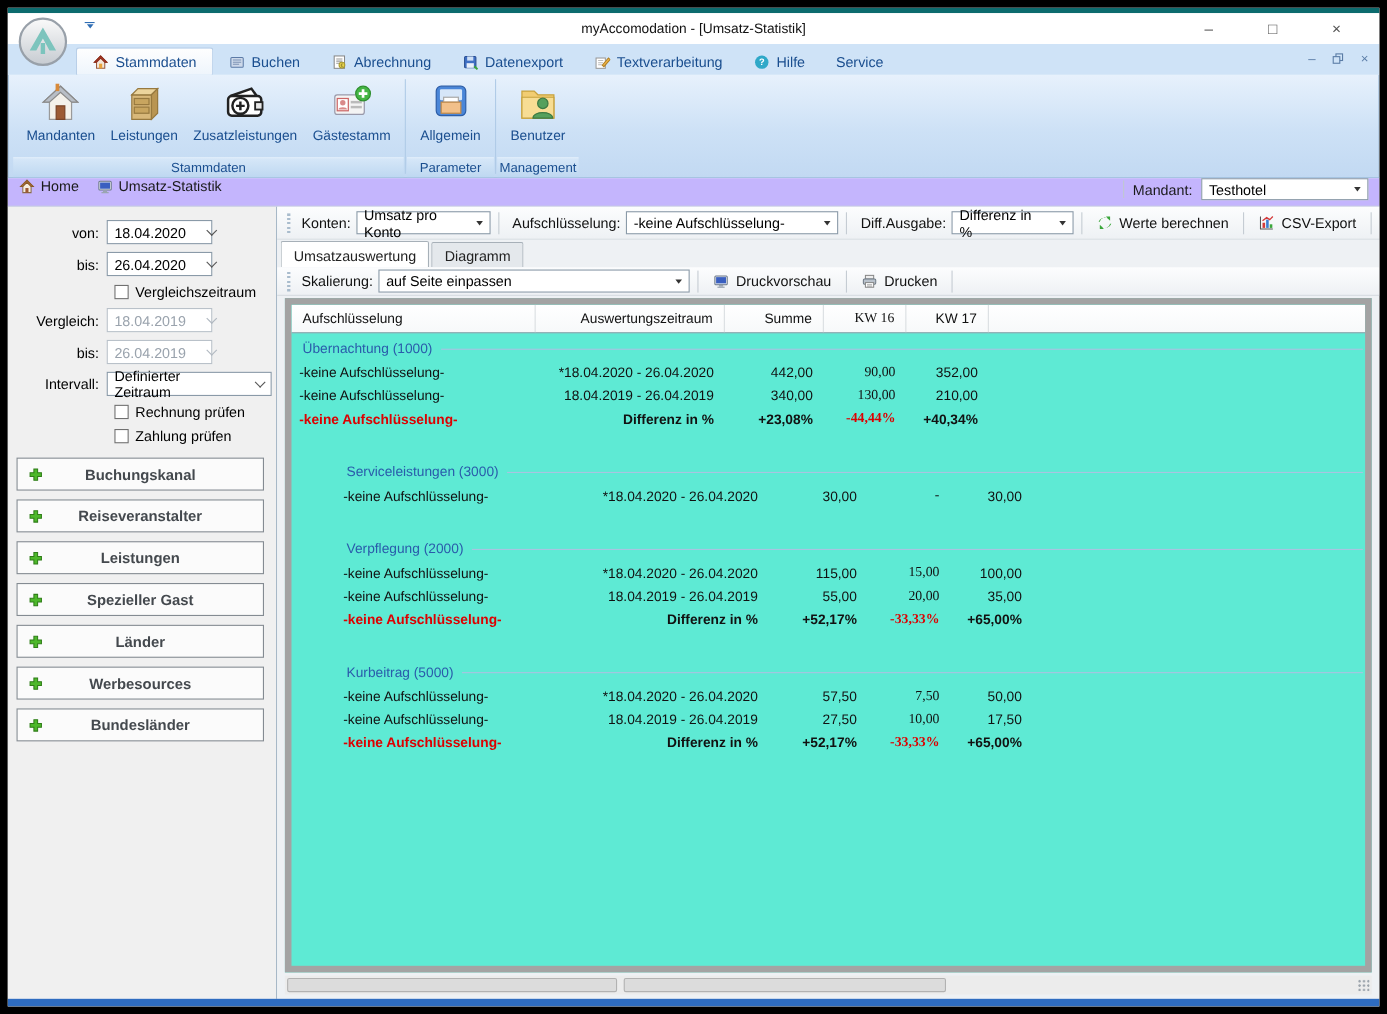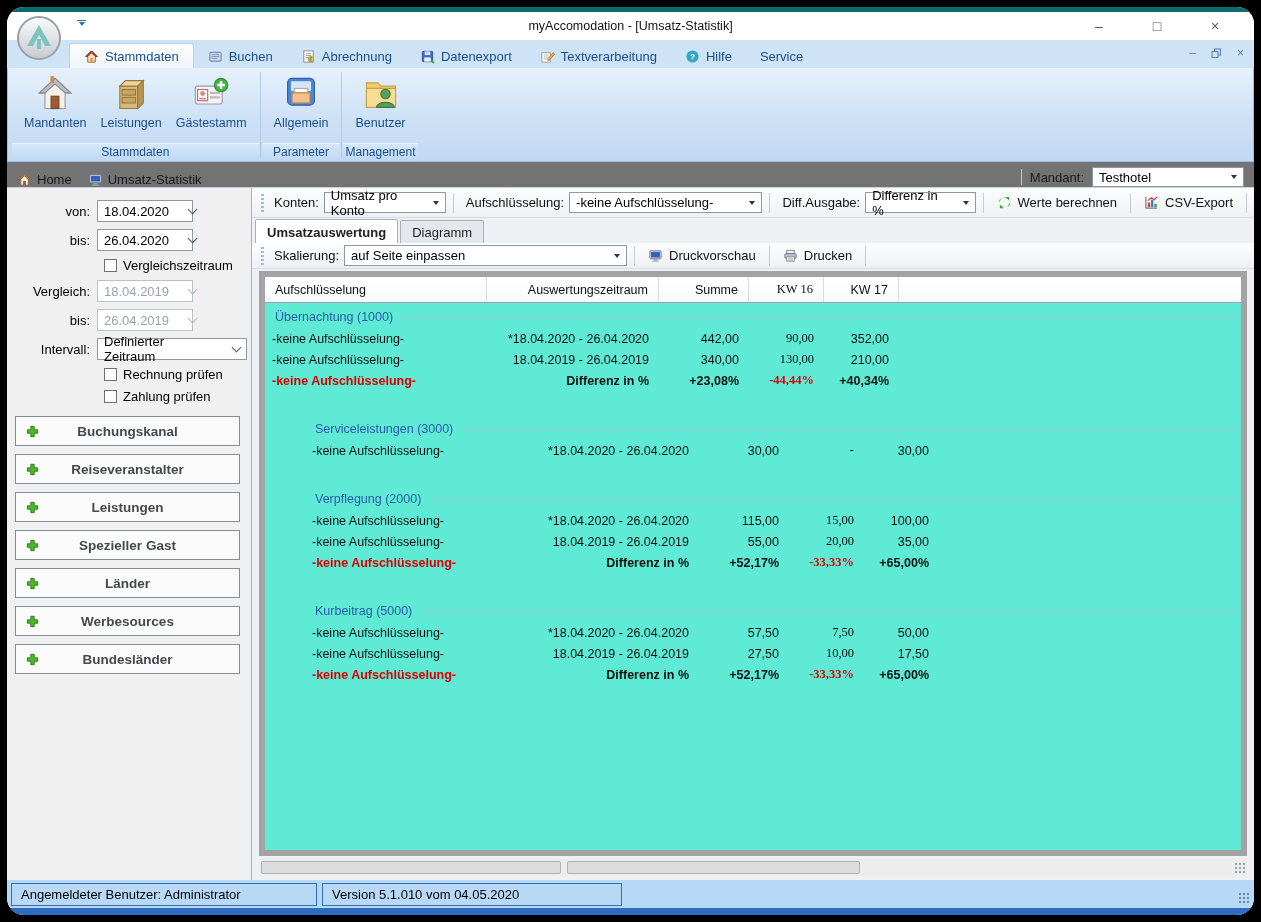--- a/index.html
+++ b/index.html
@@ -1,19 +1,19 @@
 <!DOCTYPE html>
 <html><head>
 <meta charset="utf-8">
 <style>
   html,body{margin:0;padding:0;background:#000;}
   *{box-sizing:border-box;}
   .frame{width:1261px;height:922px;background:#000;padding:7px;position:relative;
          font-family:"Liberation Sans","DejaVu Sans",sans-serif;}
-  .win{width:100%;height:100%;display:flex;flex-direction:column;background:#fff;overflow:hidden;border-radius:17px;}
+  .win{width:100%;height:100%;display:flex;flex-direction:column;background:#fff;overflow:hidden;}
 
   
   .teal{height:5px;background:#0c6b6e;}
   .titlebar{height:28px;background:#fff;position:relative;display:flex;align-items:center;}
   .logo{position:absolute;left:9px;top:3px;width:46px;height:46px;z-index:9;}
   .qat{position:absolute;left:70px;top:8px;display:flex;flex-direction:column;align-items:center;z-index:9;}
   .qat .bar{width:9px;border-top:1px solid #2e6db4;margin-bottom:1px;}
   .qat .tri{width:0;height:0;border-left:3.5px solid transparent;border-right:3.5px solid transparent;border-top:4px solid #2e6db4;}
   .wtitle{flex:1;text-align:center;font-size:12.5px;color:#111;}
   .winbtns{position:absolute;right:10px;top:0;height:28px;display:flex;align-items:center;gap:0;color:#555;}
@@ -36,21 +36,21 @@
   .rgroup-caption{height:18px;line-height:17px;text-align:center;font-size:12px;color:#1a4e8f;
                   background:linear-gradient(#d6e7f8,#bed8f1);border-top:1px solid #e9f3fc;}
 
   
   .icon{display:inline-flex;width:16px;height:16px;flex:none;}
   .icon svg{width:100%;height:100%;}
   .icon.big{width:38px;height:38px;}
   .icon.small{width:15px;height:15px;}
 
   
-  .breadcrumb{height:26px;background:#737373;border-bottom:1px solid #c6d2de;display:flex;align-items:flex-end;
+  .breadcrumb{height:26px;background:#c4b5fd;border-bottom:1px solid #c6d2de;display:flex;align-items:flex-start;
               padding:0 10px;font-size:13px;color:#1a1a1a;}
   .crumb{display:flex;align-items:center;gap:5px;margin-right:16px;}
   .bc-right{margin-left:auto;display:flex;align-items:center;gap:8px;}
   .vline{width:1px;height:16px;background:#c0c8d0;}
 
   
   .main{flex:1;display:flex;min-height:0;}
   .sidebar{width:245px;background:#f0f0f0;border-right:1px solid #9fb2c2;padding-top:12px;flex:none;}
   .form-row{display:flex;align-items:center;margin-bottom:7px;}
   .form-label{width:90px;text-align:right;padding-right:7px;font-size:13px;color:#000;}
@@ -79,21 +79,21 @@
   .tgrip{width:3px;height:18px;margin:0 5px;background-image:repeating-linear-gradient(to bottom,#a9bccd 0 2px,transparent 2px 4px);flex:none;}
   .tlabel{margin:0 5px 0 5px;white-space:nowrap;}
   .tsep{width:1px;height:20px;background:#c5ccd3;margin:0 7px;flex:none;}
   .tbtn{display:flex;align-items:center;gap:6px;padding:2px 6px;white-space:nowrap;}
   .tb .sel{height:21px;}
   .w-konten{width:135px;}.w-auf{width:215px;}.w-diff{width:122px;}.w-skal{width:283px;}.w-mandant{width:152px;height:20px;}
 
   .view-tabs{height:25px;display:flex;align-items:flex-end;padding-left:3px;background:#eef1f4;}
   .vtab{padding:4px 11px 3px;font-size:13px;border:1px solid #a7b0b8;border-bottom:none;background:#e4e8ec;
         color:#222;margin-right:2px;border-radius:2px 2px 0 0;}
-  .vtab.active{background:#fff;padding-top:5px;font-weight:bold;}
+  .vtab.active{background:#fff;padding-top:5px;}
 
   .table-wrap{flex:1;margin:2px 7px 0 7px;background:#5eead4;border:6px solid #a3a3a3;overflow:hidden;
               display:flex;flex-direction:column;font-size:12.5px;color:#111;}
   .thead{display:flex;height:26px;border-bottom:1px solid #9aa4ae;flex:none;background:linear-gradient(#fff,#f7f9fa);}
   .th{height:100%;display:flex;align-items:center;padding:0 10px;border-right:1px solid #dadee2;}
   .c0{width:222px;justify-content:flex-start;}
   .c1{width:172px;justify-content:flex-end;text-align:right;}
   .c2{width:90px;justify-content:flex-end;text-align:right;}
   .c3{width:75px;justify-content:flex-end;text-align:right;font-family:Liberation Serif, serif;}
   .c4{width:75px;justify-content:flex-end;text-align:right;}
@@ -254,20 +254,32 @@
               <span class="icon big">
                 <svg viewBox="0 0 34 34">
                   <path d="M7 10h16v20H7z" fill="#d8b87a" stroke="#97793f"></path>
                   <path d="M7 10l5-5h16l-5 5z" fill="#ecd49c" stroke="#97793f"></path>
                   <path d="M23 10l5-5v20l-5 5z" fill="#b99552" stroke="#97793f"></path>
                   <rect x="9" y="13" width="12" height="5" fill="#c8a55f" stroke="#97793f"></rect>
                   <rect x="9" y="20" width="12" height="5" fill="#c8a55f" stroke="#97793f"></rect>
                 </svg>
               </span>
               <span>Leistungen</span>
+            </div>
+            <div class="rbtn">
+              <span class="icon big">
+                <svg viewBox="0 0 34 34">
+                  <path d="M5 11l17-6 5 7" fill="#fff" stroke="#222" stroke-width="2"></path>
+                  <rect x="3" y="11" width="27" height="16" rx="3" fill="#fff" stroke="#222" stroke-width="2"></rect>
+                  <rect x="25" y="16" width="6" height="6" fill="#e8e8e8" stroke="#222" stroke-width="1.5"></rect>
+                  <circle cx="13" cy="19" r="6.5" fill="#fff" stroke="#222" stroke-width="2"></circle>
+                  <path d="M13 15.5v7M9.5 19h7" stroke="#222" stroke-width="2"></path>
+                </svg>
+              </span>
+              <span>Zusatzleistungen</span>
             </div>
             <div class="rbtn">
               <span class="icon big">
                 <svg viewBox="0 0 34 34">
                   <rect x="3" y="10" width="24" height="16" rx="2" fill="#f4f4f4" stroke="#99a"></rect>
                   <rect x="5" y="13" width="9" height="10" fill="#fff" stroke="#c66"></rect>
                   <circle cx="9.5" cy="16.5" r="2.2" fill="#d98a8a"></circle>
                   <path d="M6 22c0-2.6 7-2.6 7 0z" fill="#d98a8a"></path>
                   <rect x="16" y="15" width="9" height="2" fill="#bbb"></rect>
                   <rect x="16" y="19" width="9" height="2" fill="#bbb"></rect>
@@ -663,22 +675,17 @@
 
         <div class="hscroll">
           <span class="thumb thumb1"></span>
           <span class="thumb thumb2"></span>
           <span class="scroll-grip"></span>
         </div>
 
       </div>
     </div>
 
-    <div class="statusbar">
-      <span class="spanel p-user">Angemeldeter Benutzer: Administrator</span>
-      <span class="spanel p-version">Version 5.1.010 vom 04.05.2020</span>
-      <span class="status-grip"></span>
-    </div>
 
     <div class="bottom-strip"></div>
 
   </div>
 </div>
 
 </body></html>

